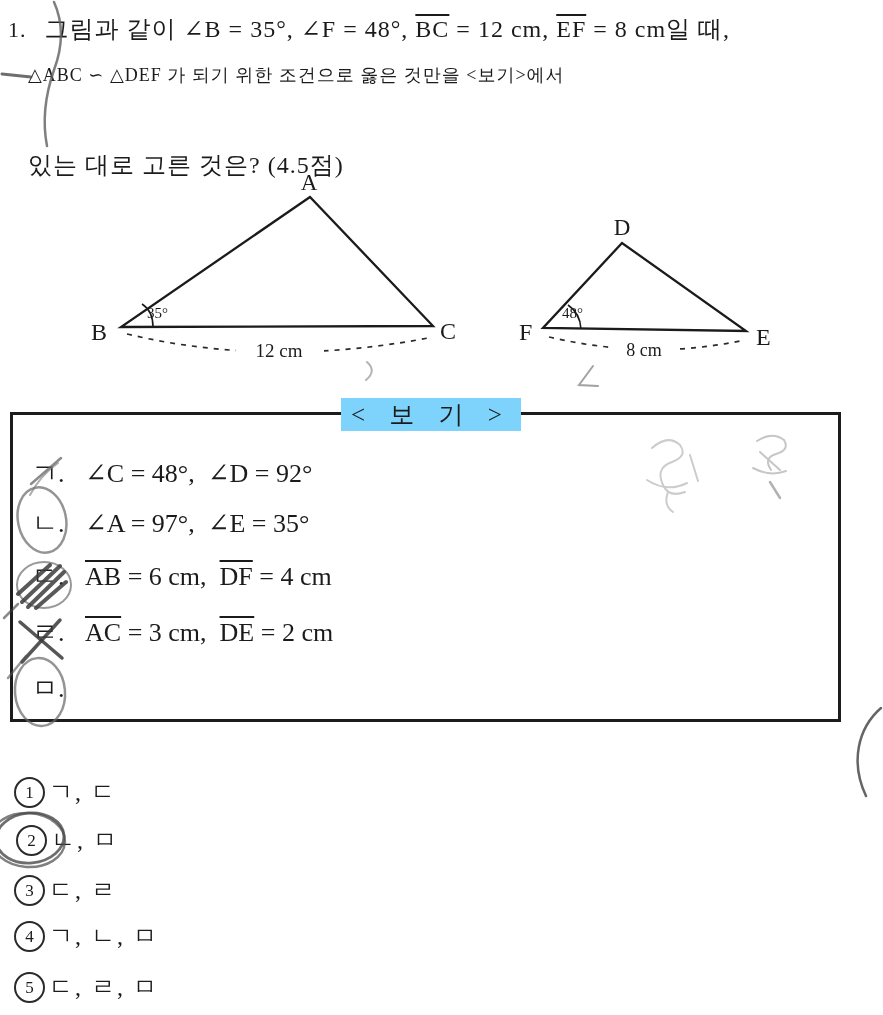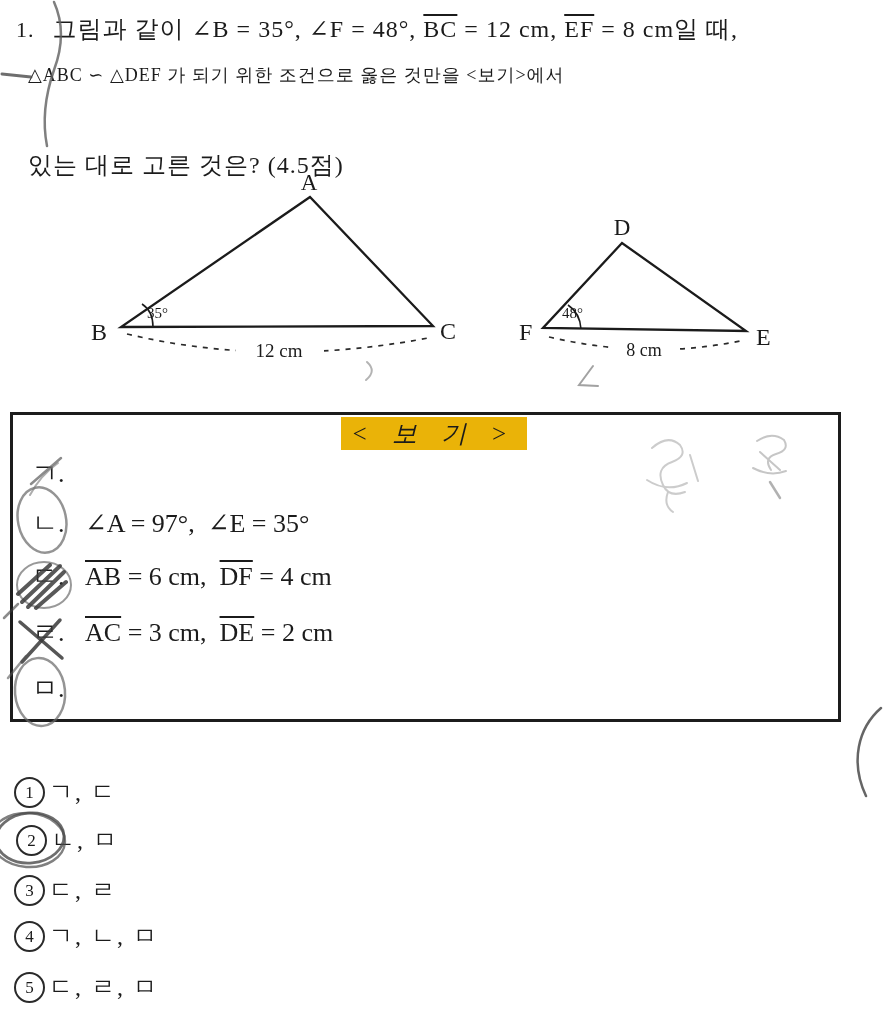--- a/index.html
+++ b/index.html
@@ -8,47 +8,48 @@
     overflow:hidden; color:#1b1b1b;
     font-family:"Liberation Serif","DejaVu Serif",serif;
   }
   .pline { position:absolute; white-space:pre; font-size:24px; line-height:32px; letter-spacing:1px; }
   .pline span { white-space:pre; }
   .pnum { margin-right:18px; font-size:22px; }
   .ov { text-decoration:overline; }
   
   .bogi-box { position:absolute; left:10px; top:412px; width:825px; height:304px;
     border:3px solid #1c1c1c; }
-  .bogi-header { position:absolute; left:341px; top:417px; background:#eab308;
-    padding:0 10px; font-size:25px; letter-spacing:9px; white-space:pre;font-style:italic; }
+  .bogi-header { position:absolute; left:341px; top:398px; background:#7dd3fc;
+    padding:0 10px; font-size:25px; letter-spacing:9px; white-space:pre; }
   .bitem { position:absolute; left:32px; display:flex; font-size:26px; line-height:30px; }
   .bmarker { width:53px; flex:0 0 auto; }
   .btext span { white-space:pre; }
   
   .choice { position:absolute; left:14px; display:flex; align-items:center; height:32px; }
   .cnum { width:27px; height:27px; flex:0 0 auto; border:2px solid #2a2a2a; border-radius:50%;
     text-align:center; line-height:27px; font-size:17px; }
   .clabel { margin-left:4px; font-size:24px; letter-spacing:2px; white-space:pre; }
   svg.overlay { position:absolute; left:0; top:0; pointer-events:none; }
   svg text { font-family:"Liberation Serif","DejaVu Serif",serif; fill:#1b1b1b; }
 </style>
 </head>
 <body>
 
 <div class="page">
 
-  <div class="pline" style="left:8px; top:13px;margin-left:8px;"><span class="pnum">1.</span><span>그림과 같이 ∠B = 35°, ∠F = 48°, </span><span class="ov">BC</span><span> = 12 cm, </span><span class="ov">EF</span><span> = 8 cm일 때,</span></div>
+  <div class="pline" style="left:8px; top:13px;"><span class="pnum">1.</span><span>그림과 같이 ∠B = 35°, ∠F = 48°, </span><span class="ov">BC</span><span> = 12 cm, </span><span class="ov">EF</span><span> = 8 cm일 때,</span></div>
   <div class="pline" style="left:28px; top:59px; font-size:18px;">△ABC ∽ △DEF 가 되기 위한 조건으로 옳은 것만을 &lt;보기&gt;에서</div>
   <div class="pline" style="left:28px; top:104px;margin-top:45px;">있는 대로 고른 것은? (4.5점)</div>
 
   <div class="bogi-box"></div>
   <div class="bogi-header">&lt; 보 기 &gt;</div>
 
   <div class="bitem" style="top:459px;">
     <span class="bmarker">ㄱ.</span>
+    <span class="btext"><span>∠C = 48°,  ∠D = 92°</span><span class="ov"></span><span></span><span class="ov"></span><span></span></span>
   </div>
   <div class="bitem" style="top:509px;">
     <span class="bmarker">ㄴ.</span>
     <span class="btext"><span>∠A = 97°,  ∠E = 35°</span><span class="ov"></span><span></span><span class="ov"></span><span></span></span>
   </div>
   <div class="bitem" style="top:562px;">
     <span class="bmarker">ㄷ.</span>
     <span class="btext"><span></span><span class="ov">AB</span><span> = 6 cm,  </span><span class="ov">DF</span><span> = 4 cm</span></span>
   </div>
   <div class="bitem" style="top:618px;">

